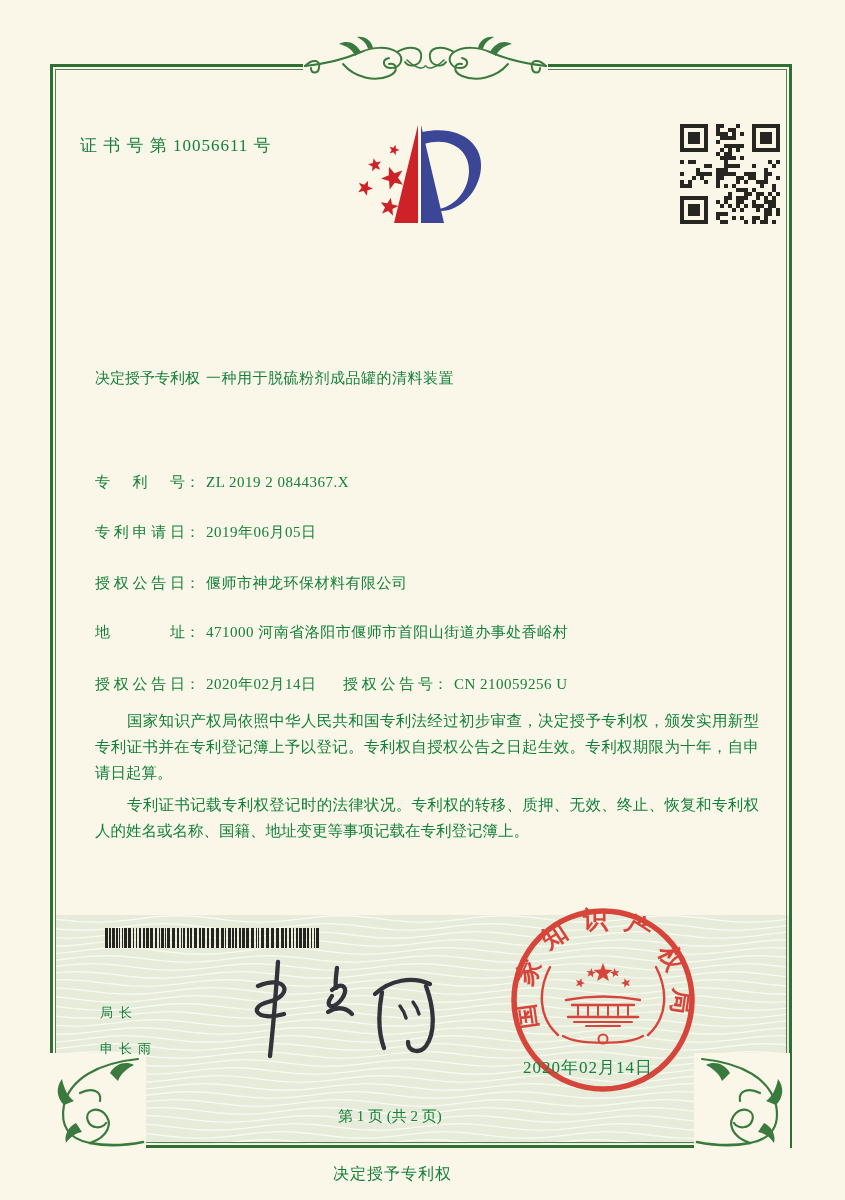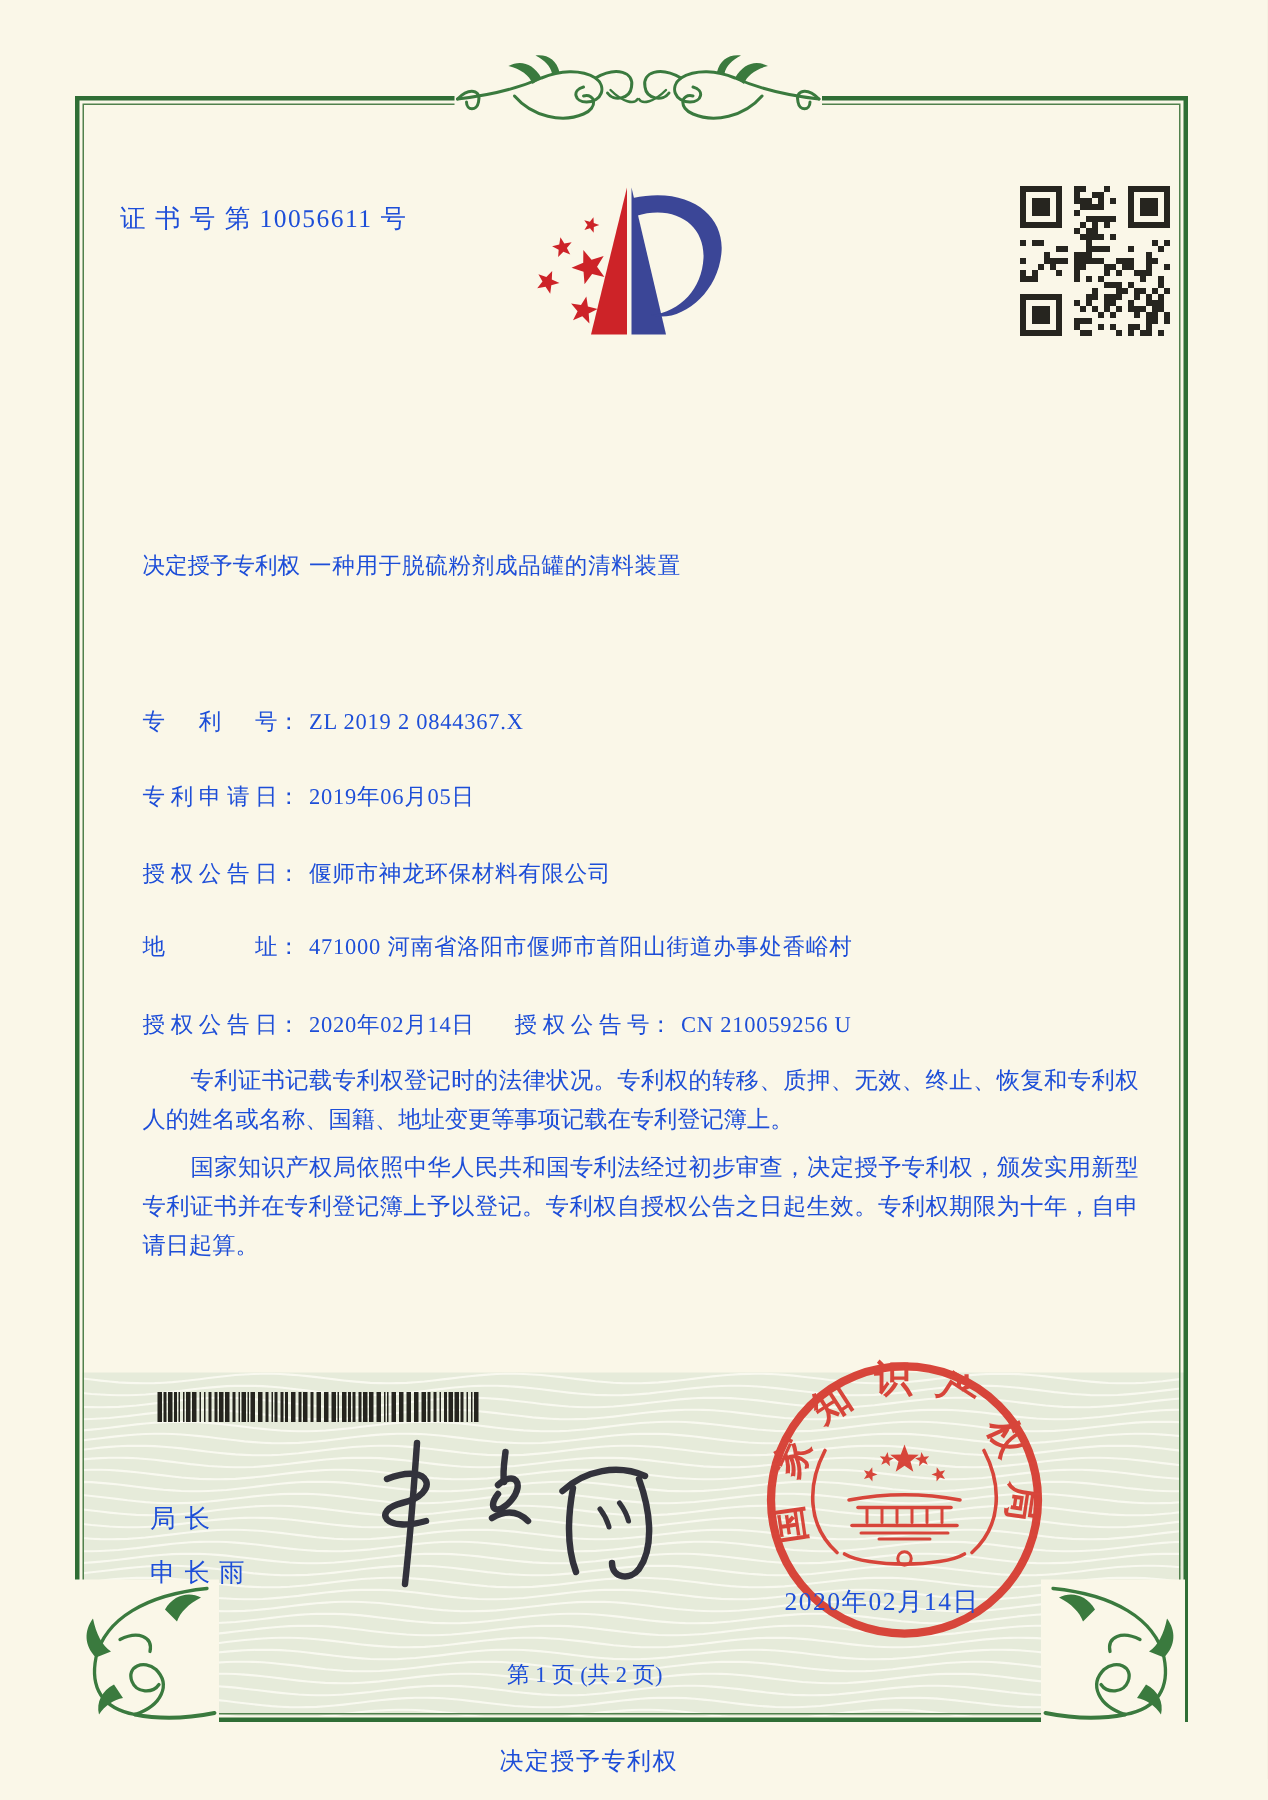--- a/index.html
+++ b/index.html
@@ -1,17 +1,17 @@
 <!DOCTYPE html>
 <html><head>
 <meta charset="utf-8">
 <style>
   html,body{margin:0;padding:0;}
   body{width:845px;height:1200px;background:#efe9d6;font-family:"Liberation Serif", serif;}
-  .page{position:relative;width:845px;height:1200px;background:#faf7e8;overflow:hidden;color:#1d4ed8;}
+  .page{position:relative;width:845px;height:1200px;background:#faf7e8;overflow:hidden;color:#15803d;}
 
   
   .frame-outer{position:absolute;left:50px;top:64px;width:736px;height:1078px;border:3px solid #2f6e35;}
   .frame-inner{position:absolute;left:2px;top:2px;right:2px;bottom:2px;border:1px solid #51814d;}
 
   
   .guilloche{position:absolute;left:55px;top:915px;width:735px;height:229px;background:#e6ebda;}
 
   .ornament{position:absolute;background:#faf7e8;}
   .orn-top{left:303px;top:34px;width:245px;height:66px;}
@@ -32,21 +32,21 @@
   .fcolon{display:inline-block;vertical-align:top;}
   .fvalue{display:inline-block;margin-left:6px;vertical-align:top;letter-spacing:0.5px;}
   .grant2{position:absolute;left:248px;top:0;white-space:nowrap;}
 
   .paras{position:absolute;left:95px;top:708px;width:664px;font-size:15.5px;line-height:26px;text-align:justify;}
   .paras p{margin:0 0 6px 0;text-indent:32px;}
 
   .barcode{position:absolute;left:105px;top:928px;width:216px;height:20px;display:flex;align-items:stretch;}
   .barcode div{background:#25241e;height:100%;}
 
-  .officer{position:absolute;left:100px;top:995px;font-size:17px;letter-spacing:6px;line-height:36px;white-space:nowrap;}
+  .officer{position:absolute;left:100px;top:995px;font-size:13px;letter-spacing:6px;line-height:36px;white-space:nowrap;}
   .signature{position:absolute;left:240px;top:956px;}
 
   .seal{position:absolute;left:508px;top:905px;}
   .sealtext{font-size:25px;font-weight:bold;letter-spacing:15px;fill:#d6392e;font-family:"Liberation Serif",serif;}
   .sealdate{position:absolute;left:523px;top:1056px;font-size:17px;letter-spacing:1px;z-index:6;white-space:nowrap;}
 
   .pageinfo{position:absolute;left:338px;top:1107px;font-size:15px;z-index:6;white-space:nowrap;}
   .backnote{position:absolute;left:333px;top:1164px;font-size:16px;letter-spacing:1px;white-space:nowrap;}
 
   .z1{z-index:1}.z2{z-index:2}.z3{z-index:3}.z4{z-index:4}.z5{z-index:5}
@@ -338,22 +338,22 @@
   </div>
 
   <div class="frow z4" style="top:674px">
     <span class="flabel">授权公告日</span><span class="fcolon">：</span><span class="fvalue">2020年02月14日</span>
     <span class="grant2">
       <span class="flabel">授权公告号</span><span class="fcolon">：</span><span class="fvalue">CN 210059256 U</span>
     </span>
   </div>
 
   <div class="paras z4">
+    <p>国家知识产权局依照中华人民共和国专利法经过初步审查，决定授予专利权，颁发实用新型专利证书并在专利登记簿上予以登记。专利权自授权公告之日起生效。专利权期限为十年，自申请日起算。</p>
     <p>专利证书记载专利权登记时的法律状况。专利权的转移、质押、无效、终止、恢复和专利权人的姓名或名称、国籍、地址变更等事项记载在专利登记簿上。</p>
-    <p>国家知识产权局依照中华人民共和国专利法经过初步审查，决定授予专利权，颁发实用新型专利证书并在专利登记簿上予以登记。专利权自授权公告之日起生效。专利权期限为十年，自申请日起算。</p>
   </div>
 
   <div class="barcode z4" id="barcode">
       <div style="width: 3px; margin-right: 1px;"></div>
       <div style="width: 2px; margin-right: 1px;"></div>
       <div style="width: 3px; margin-right: 1px;"></div>
       <div style="width: 2px; margin-right: 1px;"></div>
       <div style="width: 1px; margin-right: 2px;"></div>
       <div style="width: 1px; margin-right: 1px;"></div>
       <div style="width: 3px; margin-right: 1px;"></div>

